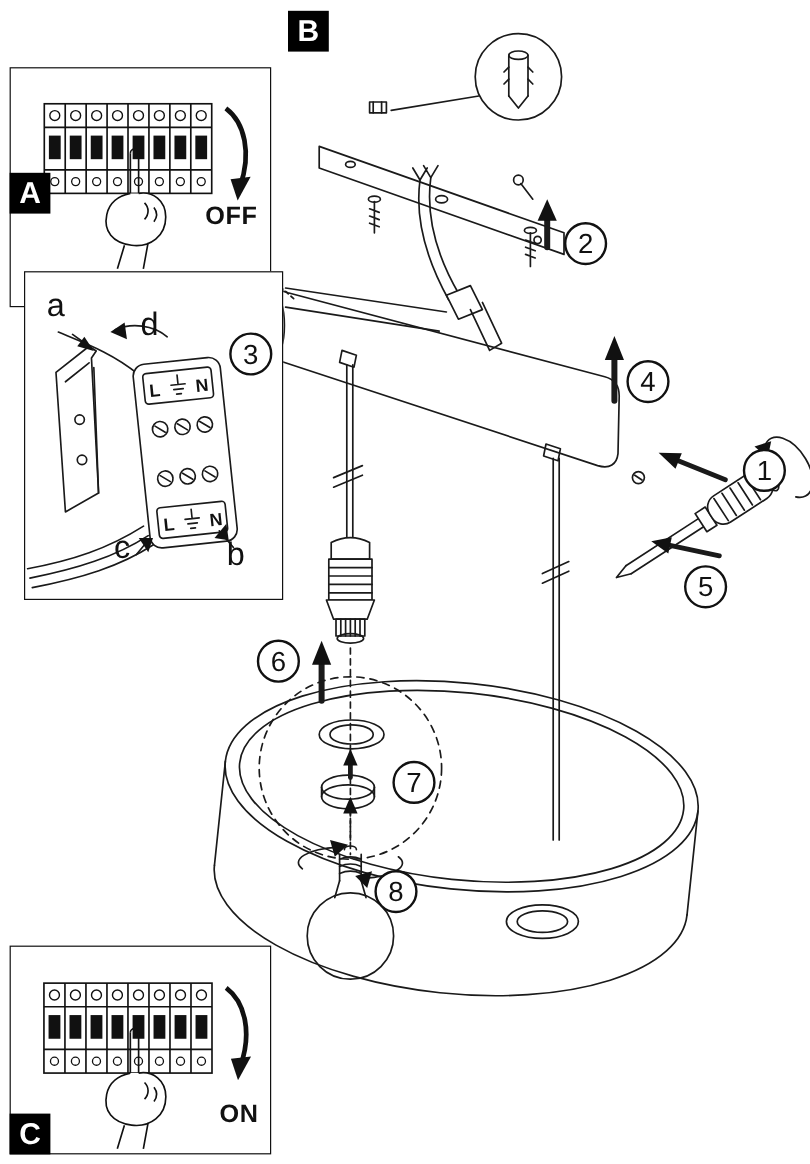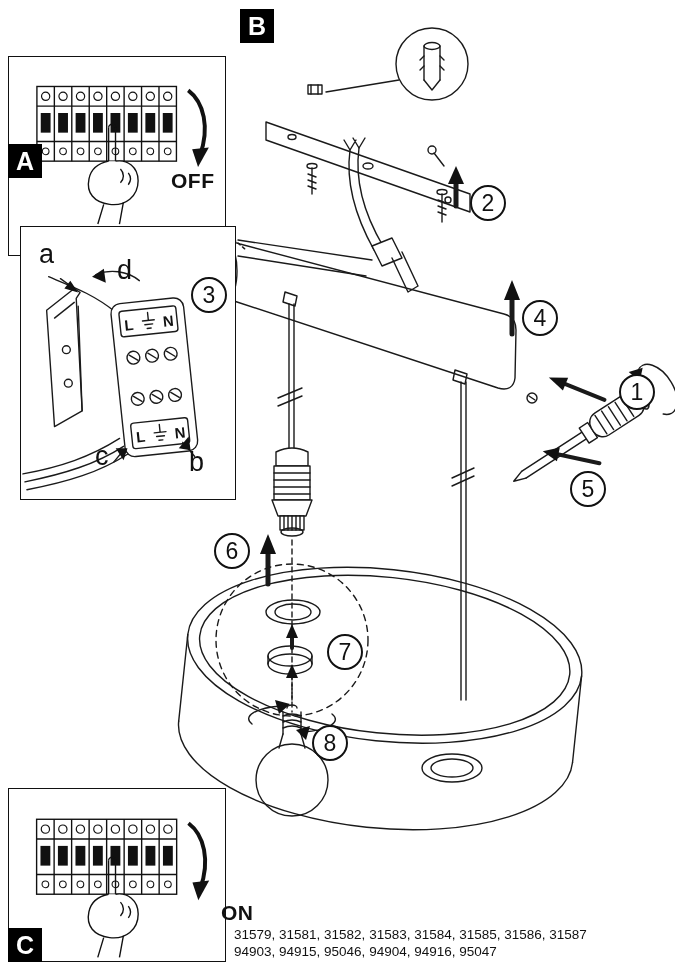--- a/index.html
+++ b/index.html
@@ -321,32 +321,28 @@
     <div class="wlabel" style="left:18px; top:12px;">a</div>
     <div class="wlabel" style="left:96px; top:28px;">d</div>
     <div class="wlabel" style="left:74px; top:214px;">c</div>
     <div class="wlabel" style="left:168px; top:220px;">b</div>
   </div>
 
   <div class="frame" style="left:8px; top:788px; width:218px; height:174px;">
     <svg width="215" height="171" viewBox="0 0 218 172">
       <use href="#breaker-art"></use>
     </svg>
-    <div class="state" style="left:174px; top:112px;margin-left:38px;">ON</div>
+    <div class="state" style="left:174px; top:128px;">ON</div>
   </div>
   <div class="badge" style="left:8px; top:928px;">C</div>
 
   <div class="step" style="left:637px; top:392px;">1</div>
   <div class="step" style="left:488px; top:203px;">2</div>
   <div class="step" style="left:209px; top:295px;">3</div>
   <div class="step" style="left:540px; top:318px;">4</div>
   <div class="step" style="left:588px; top:489px;">5</div>
   <div class="step" style="left:232px; top:551px;">6</div>
   <div class="step" style="left:345px; top:652px;">7</div>
   <div class="step" style="left:330px; top:743px;">8</div>
 
 
-  <div class="footer">
-    <div>31579, 31581, 31582, 31583, 31584, 31585, 31586, 31587</div>
-    <div>94903, 94915, 95046, 94904, 94916, 95047</div>
-  </div>
 
 </div>
 
 </body></html>

